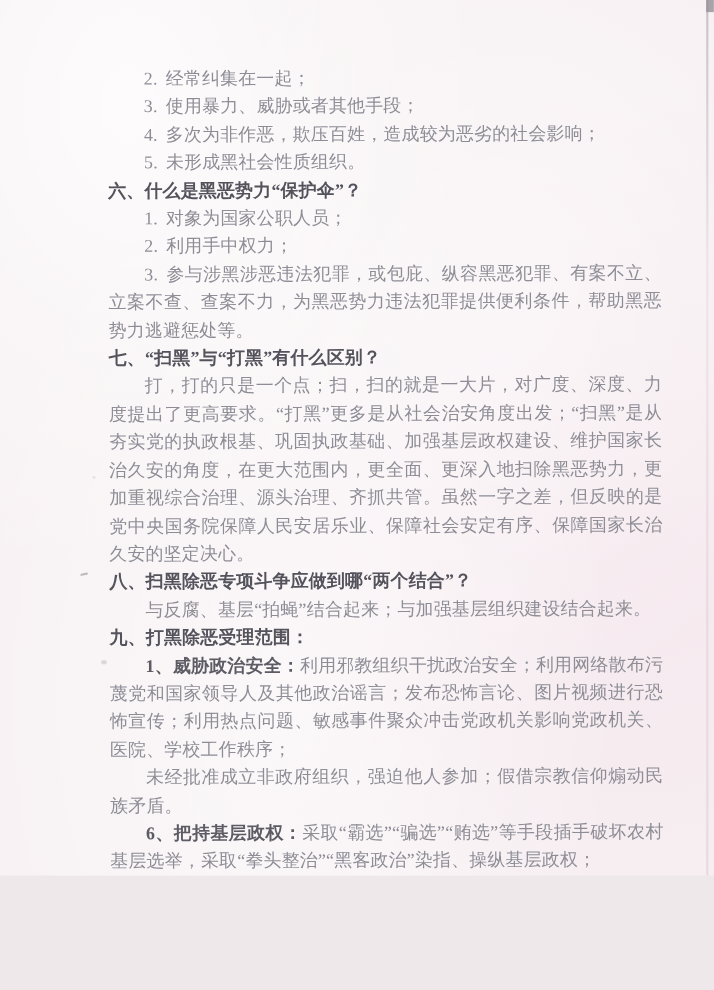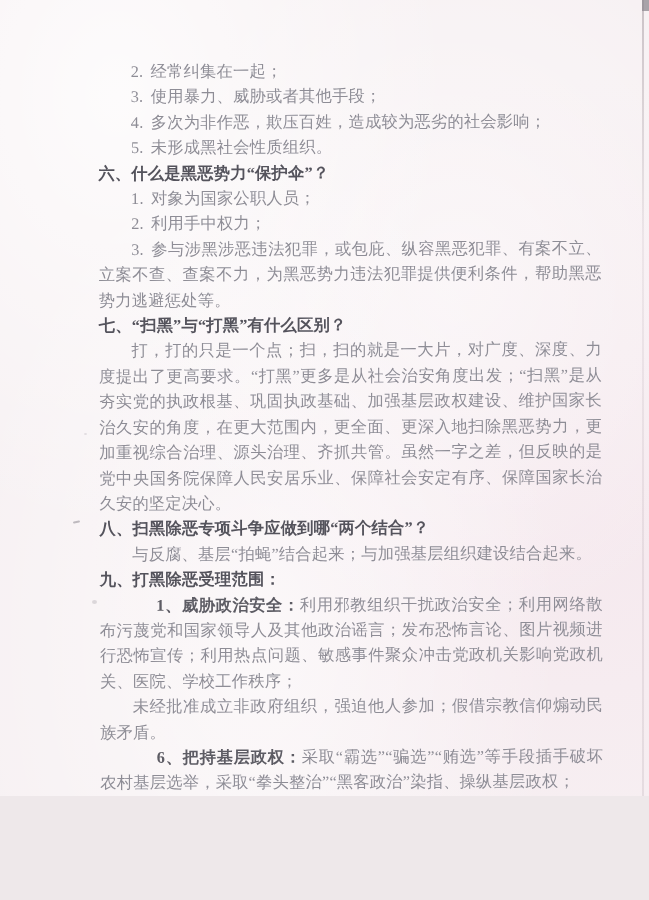--- a/index.html
+++ b/index.html
@@ -47,21 +47,20 @@
     color: #54535c;
     text-indent: 0;
     text-align: left;
   }
   .num {
     margin-right: 0.45em;
   }
   .lead {
     font-weight: bold;
     color: #5d5c64;
-    margin-left: 24px;
   }
   .edge-right-line {
     position: absolute;
     top: 0;
     right: 5px;
     width: 2px;
     height: 100%;
     background: linear-gradient(to bottom, rgba(120,105,115,0.35), rgba(150,135,145,0.12) 30%, rgba(150,135,145,0.18));
   }
   .corner-mark {

